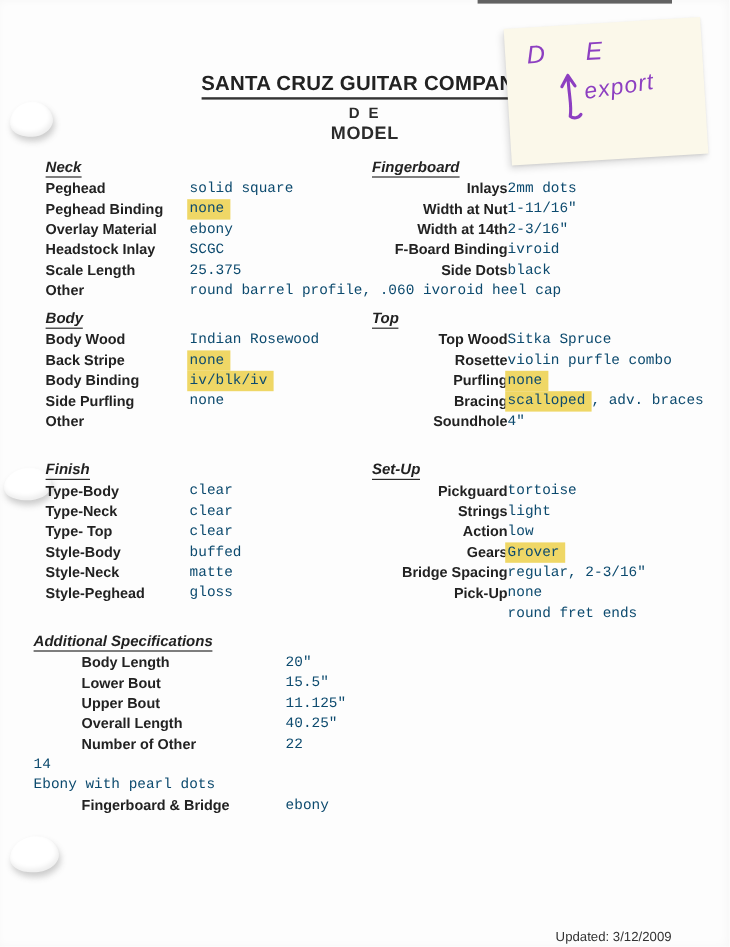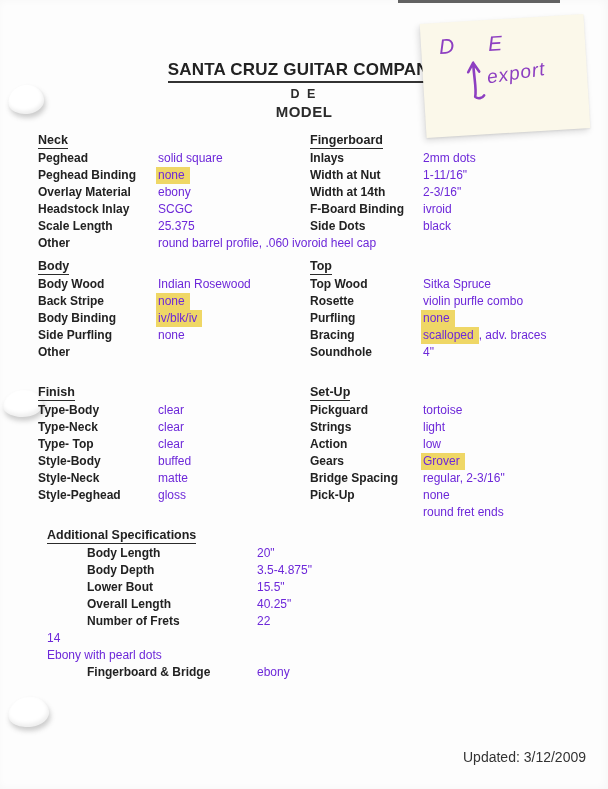--- a/index.html
+++ b/index.html
@@ -43,35 +43,35 @@
   .note-arrow { position:absolute; left:41px; top:34px; }
   .note-word { position:absolute; left:64px; top:44px; font-size:19px; transform:rotate(-5deg); letter-spacing:1px; }
 
   
   .col { position:absolute; top:130px; }
   .col-left  { left:38px;  width:262px; }
   .col-right { left:310px; width:285px; }
   .spec-section { min-height:126px; }
   .sec-heading {
     display:inline-block; font-size:12.5px; font-weight:bold;
-    border-bottom:1.5px solid #2b2b2b; line-height:16px; margin-bottom:1px; color:#222;
+    border-bottom:1.5px solid #2b2b2b; line-height:16px; margin-bottom:1px; color:#222;font-style:italic;
   }
   .spec-row { display:flex; line-height:17px; font-size:12px; white-space:pre; }
   .spec-label { font-weight:bold; flex-shrink:0; color:#222; }
   .col-left  .spec-label { width:120px; }
-  .col-right .spec-label { width:113px; }
-  .spec-value { color:#6d28d9; }
+  .col-right .spec-label { width:113px;text-align:right; }
+  .spec-value { color:#0c4a6e;font-family:Liberation Mono, monospace; }
   .hl { background:#efd766; padding:0 5px 0 2px; margin-left:-2px; }
 
   
-  .additional { position:absolute; left:47px; top:525px; width:420px; }
+  .additional { position:absolute; left:28px; top:525px; width:420px; }
   .additional .spec-label { width:170px;margin-left:40px; }
 
   
-  .updated { position:absolute; left:463px; top:749px; font-size:14px; color:#333; }
+  .updated { position:absolute; left:463px; top:775px; font-size:11px; color:#333; }
 </style>
 </head>
 <body>
 
 <div class="paper">
 
   <div class="scan-edge"></div>
 
   <div class="punch punch1"></div>
   <div class="punch punch2"></div>
@@ -99,24 +99,24 @@
   <div class="col col-right">
       <div class="spec-section"><span class="sec-heading">Fingerboard</span><div class="spec-row"><span class="spec-label">Inlays</span><span class="spec-value">2mm dots</span></div><div class="spec-row"><span class="spec-label">Width at Nut</span><span class="spec-value">1-11/16"</span></div><div class="spec-row"><span class="spec-label">Width at 14th</span><span class="spec-value">2-3/16"</span></div><div class="spec-row"><span class="spec-label">F-Board Binding</span><span class="spec-value">ivroid</span></div><div class="spec-row"><span class="spec-label">Side Dots</span><span class="spec-value">black</span></div></div>
       <div class="spec-section"><span class="sec-heading">Top</span><div class="spec-row"><span class="spec-label">Top Wood</span><span class="spec-value">Sitka Spruce</span></div><div class="spec-row"><span class="spec-label">Rosette</span><span class="spec-value">violin purfle combo</span></div><div class="spec-row"><span class="spec-label">Purfling</span><span class="spec-value hl">none</span></div><div class="spec-row"><span class="spec-label">Bracing</span><span class="spec-value hl">scalloped</span><span class="spec-value">, adv. braces</span></div><div class="spec-row"><span class="spec-label">Soundhole</span><span class="spec-value">4"</span></div></div>
       <div class="spec-section"><span class="sec-heading">Set-Up</span><div class="spec-row"><span class="spec-label">Pickguard</span><span class="spec-value">tortoise</span></div><div class="spec-row"><span class="spec-label">Strings</span><span class="spec-value">light</span></div><div class="spec-row"><span class="spec-label">Action</span><span class="spec-value">low</span></div><div class="spec-row"><span class="spec-label">Gears</span><span class="spec-value hl">Grover</span></div><div class="spec-row"><span class="spec-label">Bridge Spacing</span><span class="spec-value">regular, 2-3/16"</span></div><div class="spec-row"><span class="spec-label">Pick-Up</span><span class="spec-value">none</span></div><div class="spec-row"><span class="spec-label"></span><span class="spec-value">round fret ends</span></div></div>
     </div>
 
   <div class="additional">
     <span class="sec-heading">Additional Specifications</span>
     <div>
         <div class="spec-row"><span class="spec-label">Body Length</span><span class="spec-value">20"</span></div>
-        <div class="spec-row"><span class="spec-label">Body Depth</span><span class="spec-value">3.5-4.875"</span></div>
         <div class="spec-row"><span class="spec-label">Lower Bout</span><span class="spec-value">15.5"</span></div>
+        <div class="spec-row"><span class="spec-label">Upper Bout</span><span class="spec-value">11.125"</span></div>
         <div class="spec-row"><span class="spec-label">Overall Length</span><span class="spec-value">40.25"</span></div>
-        <div class="spec-row"><span class="spec-label">Number of Frets</span><span class="spec-value">22</span></div>
+        <div class="spec-row"><span class="spec-label">Number of Other</span><span class="spec-value">22</span></div>
         <div class="spec-row"><span class="spec-value">14</span></div>
         <div class="spec-row"><span class="spec-value">Ebony with pearl dots</span></div>
         <div class="spec-row"><span class="spec-label">Fingerboard &amp; Bridge</span><span class="spec-value">ebony</span></div>
       </div>
   </div>
 
   <div class="updated">Updated: 3/12/2009</div>
 
 </div>
 

